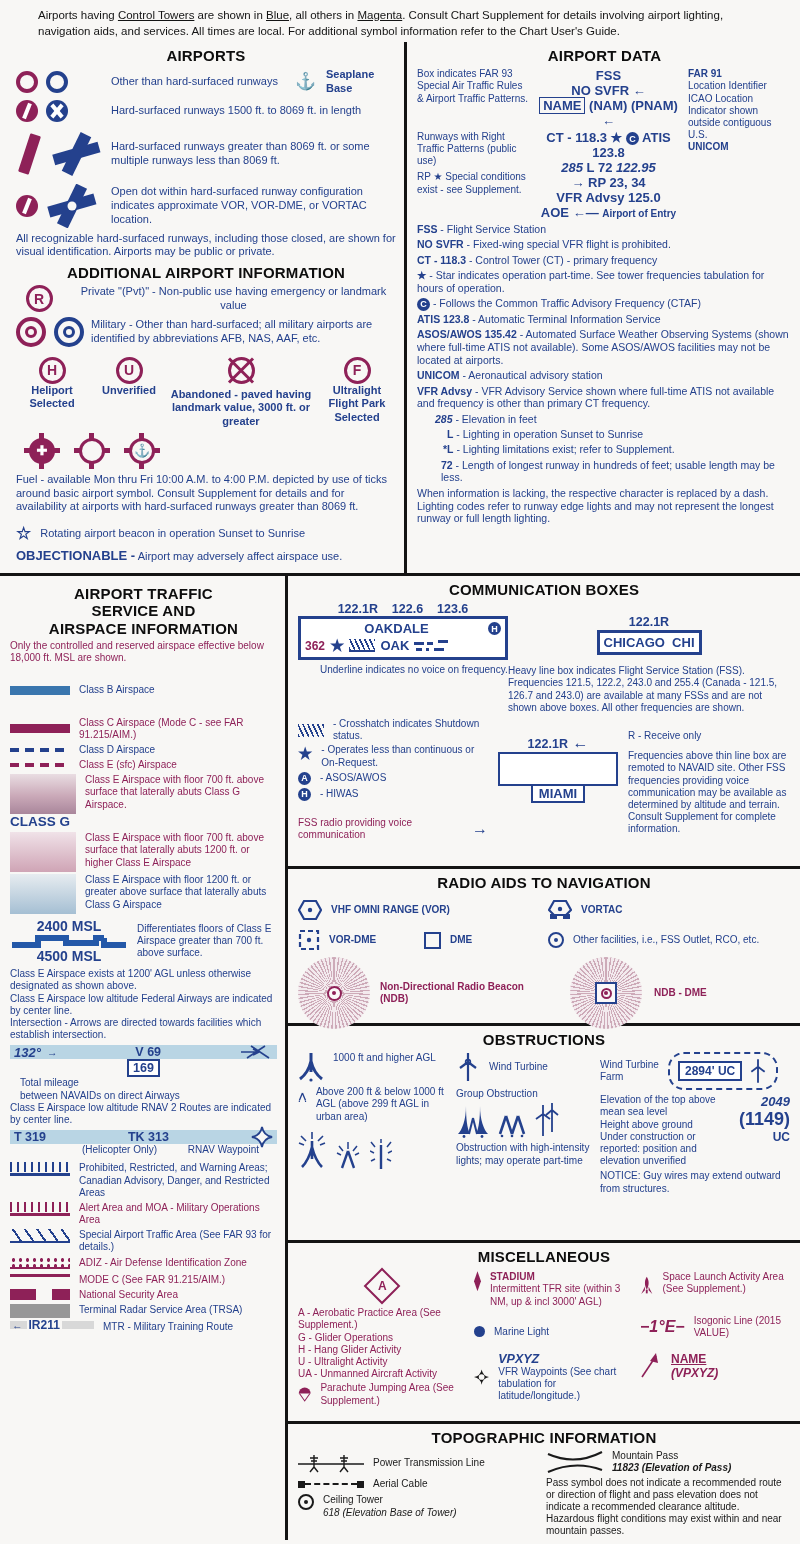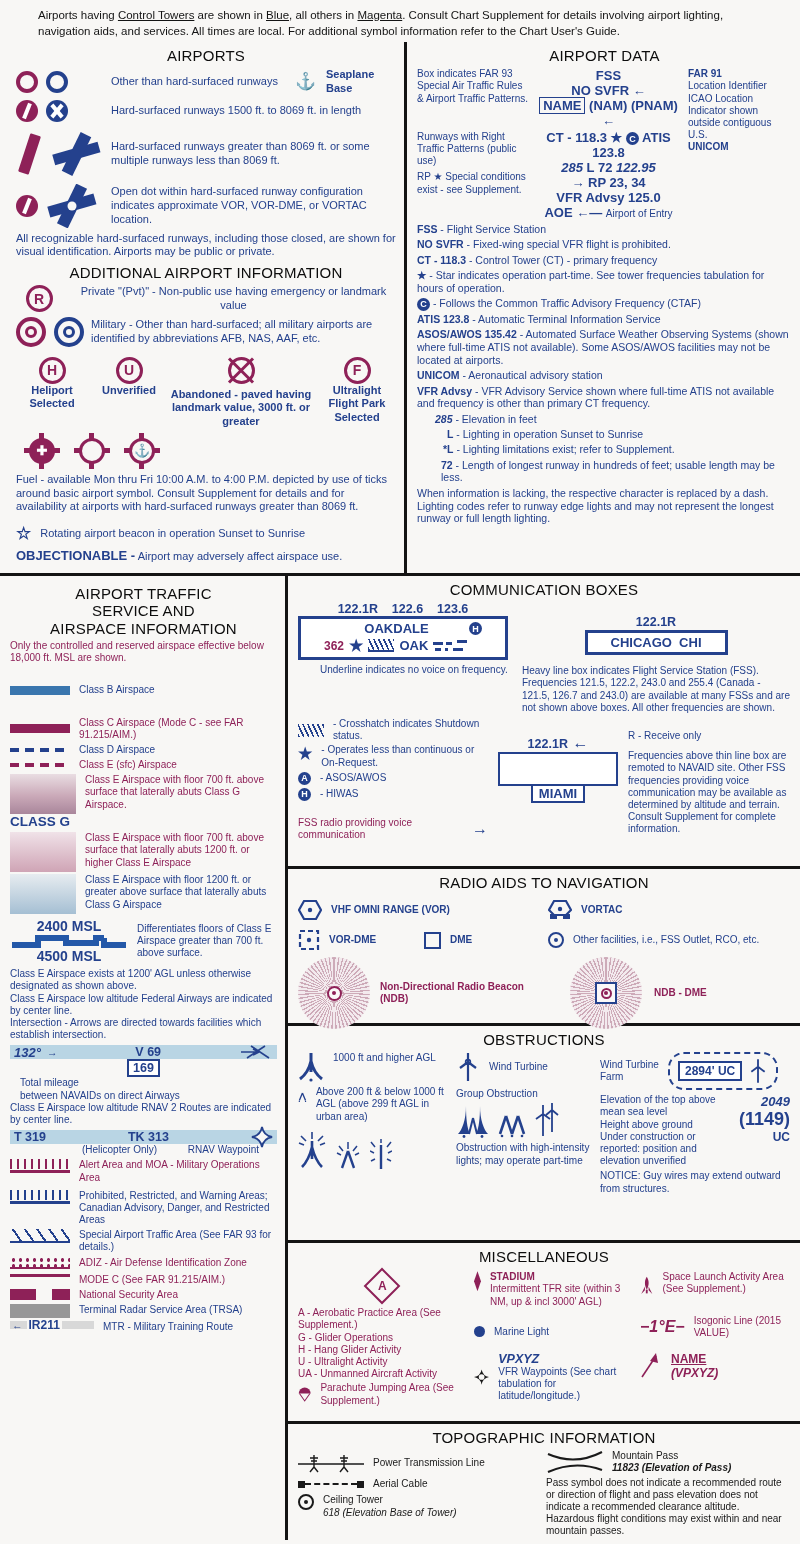--- a/index.html
+++ b/index.html
@@ -6,21 +6,21 @@
 body{margin:0;background:#e8e8e8}
 .page{width:800px;height:1544px;background:#f8f7f5;font-family:"Liberation Sans",sans-serif;color:#24418d;overflow:hidden;position:relative}
 .hdr{padding:7px 36px 3px 38px;color:#141414;font-size:11.5px;line-height:1.4}
 .u{text-decoration:underline}
 .topgrid{display:flex;height:534px;border-bottom:3px solid #141414}
 .tl{width:404px;padding:0 8px 0 16px}
 .tr{flex:1;border-left:3px solid #141414;padding:0 8px 0 10px}
 .botgrid{display:flex;height:964px}
 .bl{width:288px;border-right:3px solid #141414;padding:4px 8px 0 10px;font-size:10.5px}
 .br{flex:1}
-.sec-title{font-weight:normal;color:#0d0d0d;text-align:center;font-size:15px;letter-spacing:.2px;margin:5px 0 4px}
+.sec-title{font-weight:bold;color:#0d0d0d;text-align:center;font-size:15px;letter-spacing:.2px;margin:5px 0 4px}
 .blue{color:#24418d}.mag{color:#8e2158}.blk{color:#1a1a1a}
 .b{font-weight:bold}.i{font-style:italic}
 .t{font-size:11px;line-height:1.25}
 .ts{font-size:10px;line-height:1.22}
 .row{display:flex;align-items:center;gap:9px;margin:4px 0}
 .icons{display:flex;align-items:center;gap:8px;min-width:86px;justify-content:flex-start}
 .ring{width:22px;height:22px;border-radius:50%;border:4px solid #8e2158;flex:0 0 auto}
 .ring.bl2{border-color:#24418d}
 .fcirc{width:22px;height:22px;border-radius:50%;background:#8e2158;position:relative;flex:0 0 auto}
 .fcirc.bl2{background:#24418d}
@@ -56,21 +56,21 @@
 .band{background:#b9d5e4;height:14px;display:flex;align-items:center;padding:0 4px;gap:6px}
 .combb{height:13px;border-bottom:3.5px solid #24418d;background:repeating-linear-gradient(90deg,#24418d 0 2.5px,transparent 2.5px 7px);background-size:100% 10px;background-repeat:no-repeat}
 .combm{height:13px;border-bottom:3.5px solid #8e2158;background:repeating-linear-gradient(90deg,#8e2158 0 2.5px,transparent 2.5px 7px);background-size:100% 10px;background-repeat:no-repeat}
 .slashb{height:14px;border-bottom:2px solid #24418d;background:repeating-linear-gradient(55deg,transparent 0 8px,#24418d 8px 10px)}
 .dotsm{height:12px;background-image:radial-gradient(circle,#8e2158 1.6px,transparent 2px);background-size:7px 6px;border-bottom:2.5px solid #8e2158;margin-bottom:2px}
 .linem{height:3.5px;background:#8e2158}
 .nsab{height:11px;background:repeating-linear-gradient(90deg,#8e2158 0 26px,transparent 26px 42px)}
 .grayb{height:14px;background:#979797}
 .hatch{width:26px;height:13px;background:repeating-linear-gradient(65deg,#24418d 0 1.6px,transparent 1.6px 4.5px);flex:0 0 auto}
 .hatchu{border-bottom:2px solid #24418d}
-.heavybox{border:3.5px solid #24418d;background:#fff;padding:2px 23px}
+.heavybox{border:3.5px solid #24418d;background:#fff;padding:2px 4px}
 .thinbox{border:2px solid #24418d;background:#fff}
 .acirc{display:inline-flex;width:13px;height:13px;border-radius:50%;background:#24418d;color:#fff;font-weight:bold;font-size:9px;align-items:center;justify-content:center}
 .sq{width:17px;height:17px;border:2.5px solid #24418d;flex:0 0 auto}
 .otherf{width:16px;height:16px;border:2px solid #24418d;border-radius:50%;display:flex;align-items:center;justify-content:center;flex:0 0 auto}
 .otherf>i{width:4px;height:4px;border-radius:50%;background:#24418d}
 .ndb{width:72px;height:72px;border-radius:50%;background:repeating-conic-gradient(#cdaab8 0 2.5deg,#f3eaee 2.5deg 6.5deg);display:flex;align-items:center;justify-content:center;flex:0 0 auto}
 .ndbc{width:15px;height:15px;border-radius:50%;border:2.5px solid #8e2158;background:#faf7f8;display:flex;align-items:center;justify-content:center}
 .ndbc>i{width:4px;height:4px;border-radius:50%;background:#8e2158}
 .ndbsq{width:22px;height:22px;border:2.5px solid #24418d;background:#faf7f8;display:flex;align-items:center;justify-content:center}
 .farm{border:2.5px dashed #24418d;border-radius:16px;padding:4px 8px;display:flex;align-items:center;gap:6px}
@@ -218,21 +218,21 @@
           <div style="margin-top:4px">RP ★ Special conditions exist - see Supplement.</div>
         </div>
         <div style="flex:1;text-align:center;font-size:13px">
           <div class="b">FSS</div>
           <div class="b"><span>NO SVFR</span> <span>←</span></div>
           <div><span class="namebox">NAME</span> <span class="b">(NAM) (PNAM)</span> <span>←</span></div>
           <div class="b" style="margin-top:2px"><span>CT - 118.3 ★</span> <span class="ccirc">C</span> <span>ATIS 123.8</span></div>
           <div class="b"><span class="i">285</span> <span>L 72</span> <span class="i">122.95</span></div>
           <div class="b"><span>→</span> <span>RP 23, 34</span></div>
           <div class="b">VFR Advsy 125.0</div>
-          <div class="b"><span>AOE</span> <span>←—</span> <span class="ts" style="font-weight:normal">Airport of Entry</span></div>
+          <div class="b"><span>AOE</span> <span>←—</span> <span class="ts" style="font-weight:bold">Airport of Entry</span></div>
         </div>
         <div class="ts" style="width:104px">
           <div class="b">FAR 91</div>
           <div>Location Identifier</div>
           <div>ICAO Location Indicator shown outside contiguous U.S.</div>
           <div class="b">UNICOM</div>
         </div>
       </div>
 
       <div style="margin-top:2px">
@@ -326,27 +326,27 @@
         <span class="b blue" style="flex:1;text-align:center;font-size:12.5px">TK 313</span>
         <svg width="22" height="22" viewBox="0 0 24 24">
             <path d="M12 1 Q13.6 10.4 23 12 Q13.6 13.6 12 23 Q10.4 13.6 1 12 Q10.4 10.4 12 1 Z" fill="#f8f7f5" stroke="#24418d" stroke-width="2"></path>
           </svg>
       </div>
       <div style="display:flex;justify-content:space-between;padding:0 18px 0 72px">
         <span class="ts blue" style="text-align:right">(Helicopter Only)</span>
         <span class="ts blue" style="text-align:center">RNAV Waypoint</span>
       </div>
 
+      <div class="row" style="align-items:flex-start;margin:6px 0 3px">
+          <span class="sw combb" style="height:14px"></span>
+          <span class="ts blue">Prohibited, Restricted, and Warning Areas; Canadian Advisory, Danger, and Restricted Areas</span>
+        </div>
       <div class="row" style="align-items:flex-start;margin:3px 0">
           <span class="sw combm" style="height:14px"></span>
           <span class="ts mag">Alert Area and MOA - Military Operations Area</span>
-        </div>
-      <div class="row" style="align-items:flex-start;margin:6px 0 3px">
-          <span class="sw combb" style="height:14px"></span>
-          <span class="ts blue">Prohibited, Restricted, and Warning Areas; Canadian Advisory, Danger, and Restricted Areas</span>
         </div>
       <div class="row" style="align-items:flex-start;margin:3px 0">
           <span class="sw slashb"></span>
           <span class="ts blue">Special Airport Traffic Area (See FAR 93 for details.)</span>
         </div>
       <div class="row" style="align-items:flex-start;margin:3px 0">
           <span class="sw dotsm"></span>
           <span class="ts mag">ADIZ - Air Defense Identification Zone</span>
         </div>
       <div class="row" style="align-items:flex-start;margin:3px 0">
@@ -367,21 +367,21 @@
             <span class="b blue" style="font-size:12px;background:#f8f7f5;padding:0 2px">IR211</span>
           </span>
         <span class="ts blue">MTR - Military Training Route</span>
       </div>
     </div>
 
     <div class="br">
 
       <div style="height:288px;border-bottom:3px solid #141414;padding:0 10px">
         <div class="sec-title">COMMUNICATION BOXES</div>
-        <div style="display:flex;gap:14px">
+        <div style="display:flex;">
           <div style="width:210px">
             <div class="b blue" style="text-align:center;font-size:12.5px;white-space:pre">122.1R    122.6    123.6</div>
             <div class="heavybox">
               <div style="display:flex;align-items:center">
                   <span class="b blue" style="flex:1;text-align:center;font-size:13px">OAKDALE</span>
                   <span class="acirc">H</span>
                 </div>
               <div style="display:flex;align-items:center;gap:5px">
                 <span class="b mag" style="font-size:12px">362</span>
                   <span class="b blue">★</span>

